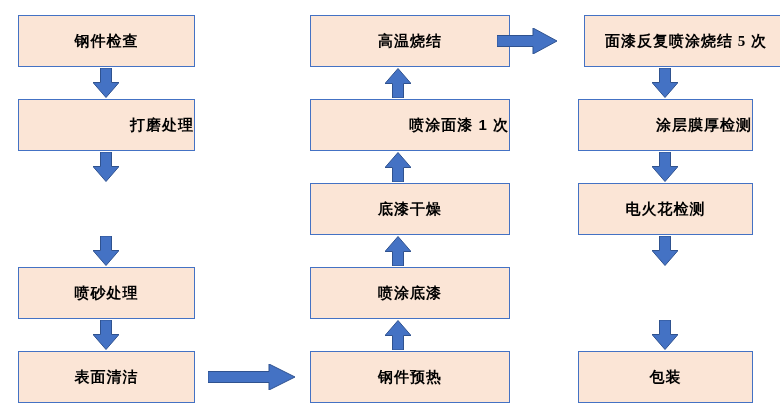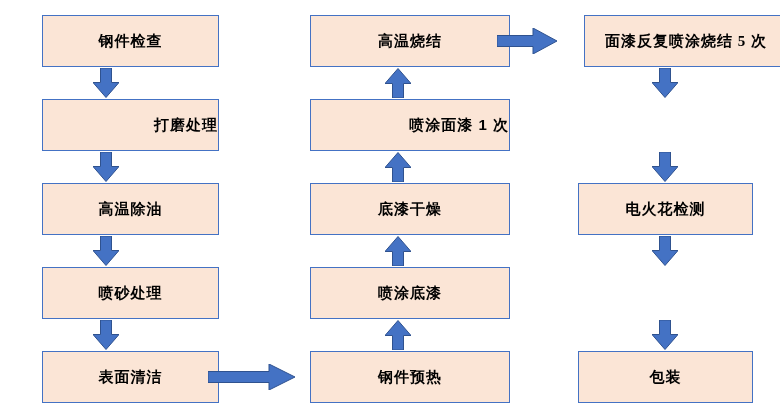--- a/index.html
+++ b/index.html
@@ -25,21 +25,21 @@
     justify-content: center;
     height: 52px;
   }
   .flow-box span {
     font-size: 15px;
     font-weight: bold;
     color: #000000;
     letter-spacing: 1px;
     white-space: nowrap;
   }
-  .col1 { left: 18px;  width: 177px; margin-left: 24px; }
+  .col1 { left: 18px;  width: 177px; }
   .col2 { left: 310px; width: 200px; }
   .col3 { left: 578px; width: 175px; }
   .col3-wide { left: 584px; width: 204px; font-family: Liberation Serif, serif; }
   .r1 { top: 15px; }
   .r2 { top: 99px; justify-content: flex-end; }
   .r3 { top: 183px; }
   .r4 { top: 267px; justify-content: center; }
   .r5 { top: 351px; }
   .arrow {
     position: absolute;
@@ -67,23 +67,20 @@
         <polygon points="7.5,0 18.5,0 18.5,14.5 26,14.5 13,29.5 0,14.5 7.5,14.5" fill="#4472c4" stroke="#2f528f" stroke-width="1"></polygon>
       </svg>
   </div>
   <div class="flow-box col1 r2">
     <span>打磨处理</span>
   </div>
   <div class="arrow v-arrow ac1 g2">
     <svg width="26" height="30" viewBox="0 0 26 30">
         <polygon points="7.5,0 18.5,0 18.5,14.5 26,14.5 13,29.5 0,14.5 7.5,14.5" fill="#4472c4" stroke="#2f528f" stroke-width="1"></polygon>
       </svg>
-  </div>
-  <div class="flow-box col1 r3">
-    <span>高温除油</span>
   </div>
   <div class="arrow v-arrow ac1 g3">
     <svg width="26" height="30" viewBox="0 0 26 30">
         <polygon points="7.5,0 18.5,0 18.5,14.5 26,14.5 13,29.5 0,14.5 7.5,14.5" fill="#4472c4" stroke="#2f528f" stroke-width="1"></polygon>
       </svg>
   </div>
   <div class="flow-box col1 r4">
     <span>喷砂处理</span>
   </div>
   <div class="arrow v-arrow ac1 g4">
@@ -144,20 +141,23 @@
   </div>
 
   <div class="flow-box col3-wide r1">
     <span>面漆反复喷涂烧结 5 次</span>
   </div>
   <div class="arrow v-arrow ac3 g1">
     <svg width="26" height="30" viewBox="0 0 26 30">
         <polygon points="7.5,0 18.5,0 18.5,14.5 26,14.5 13,29.5 0,14.5 7.5,14.5" fill="#4472c4" stroke="#2f528f" stroke-width="1"></polygon>
       </svg>
   </div>
+  <div class="flow-box col3 r2">
+    <span>涂层膜厚检测</span>
+  </div>
   <div class="arrow v-arrow ac3 g2">
     <svg width="26" height="30" viewBox="0 0 26 30">
         <polygon points="7.5,0 18.5,0 18.5,14.5 26,14.5 13,29.5 0,14.5 7.5,14.5" fill="#4472c4" stroke="#2f528f" stroke-width="1"></polygon>
       </svg>
   </div>
   <div class="flow-box col3 r3">
     <span>电火花检测</span>
   </div>
   <div class="arrow v-arrow ac3 g3">
     <svg width="26" height="30" viewBox="0 0 26 30">

